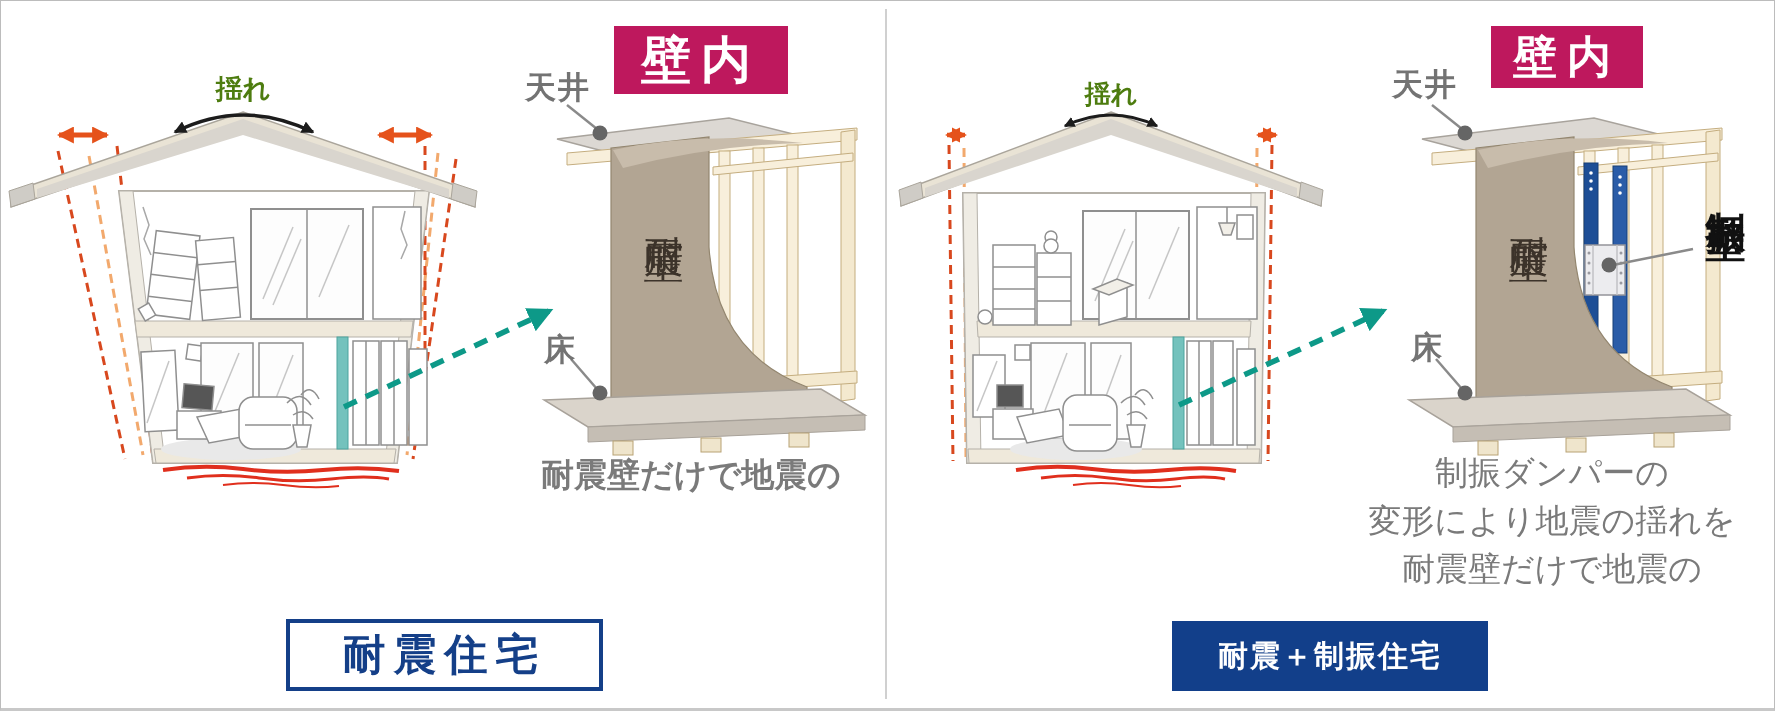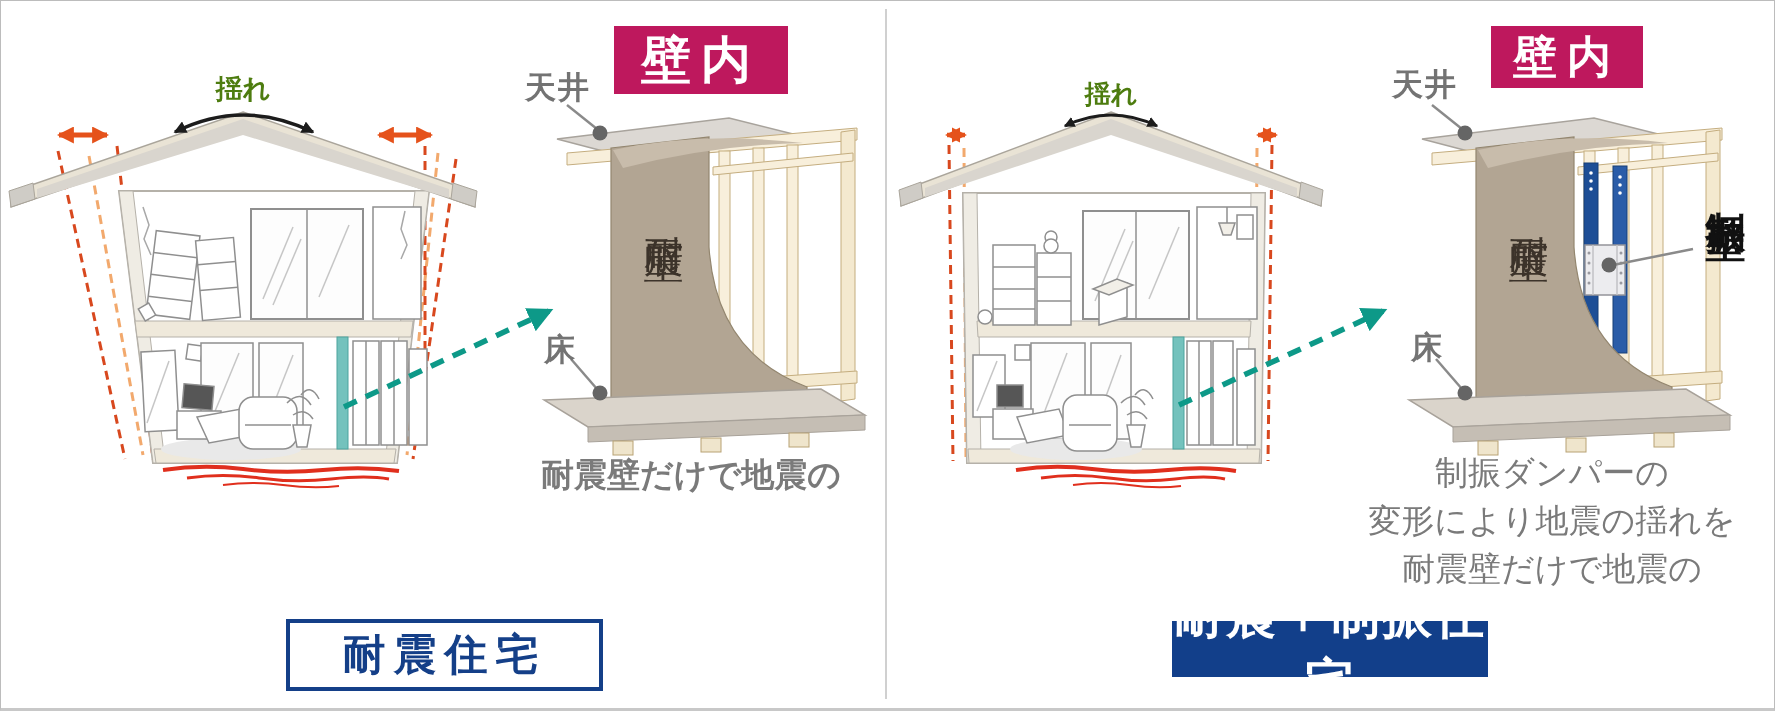--- a/index.html
+++ b/index.html
@@ -18,22 +18,22 @@
            font-family:"DejaVu Serif","Liberation Serif",serif; }
   .wall-text { font-size:40px; color:#3c332a; letter-spacing:2px; }
   .damper-text { font-size:40px; color:#111; font-weight:bold; letter-spacing:4px;
                  font-family:"DejaVu Sans","Liberation Sans",sans-serif; }
   .desc { position:absolute; width:384px; text-align:center; color:#7a7a7a; font-size:33px; }
   .desc-left  { left:498px; top:448px; line-height:1.58;font-weight:bold; }
   .desc-right { left:1359px; top:448px; line-height:1.45; }
   .caption { position:absolute; display:flex; align-items:center; justify-content:center; font-weight:bold; }
   .cap-left  { left:285px; top:618px; width:317px; height:72px; background:#fff;
                border:4px solid #143f88; color:#143f88; font-size:43px; letter-spacing:8px; }
-  .cap-right { left:1171px; top:620px; width:316px; height:56px; background:#123f8a;
-               color:#ffffff; font-size:50px; letter-spacing:2px;text-align:center; }
+  .cap-right { left:1171px; top:620px; width:316px; height:70px; background:#123f8a;
+               color:#ffffff; font-size:30px; letter-spacing:2px; }
 </style>
 </head>
 <body>
 
 <div class="canvas">
 
 <svg class="art" viewBox="0 0 1775 711">
   <defs>
     <marker id="ah-orange" viewBox="0 0 8 8" refX="7" refY="4" markerWidth="3.4" markerHeight="3.4" orient="auto-start-reverse">
       <path d="M0,0 L8,4 L0,8 Z" fill="#e5521b"></path>

